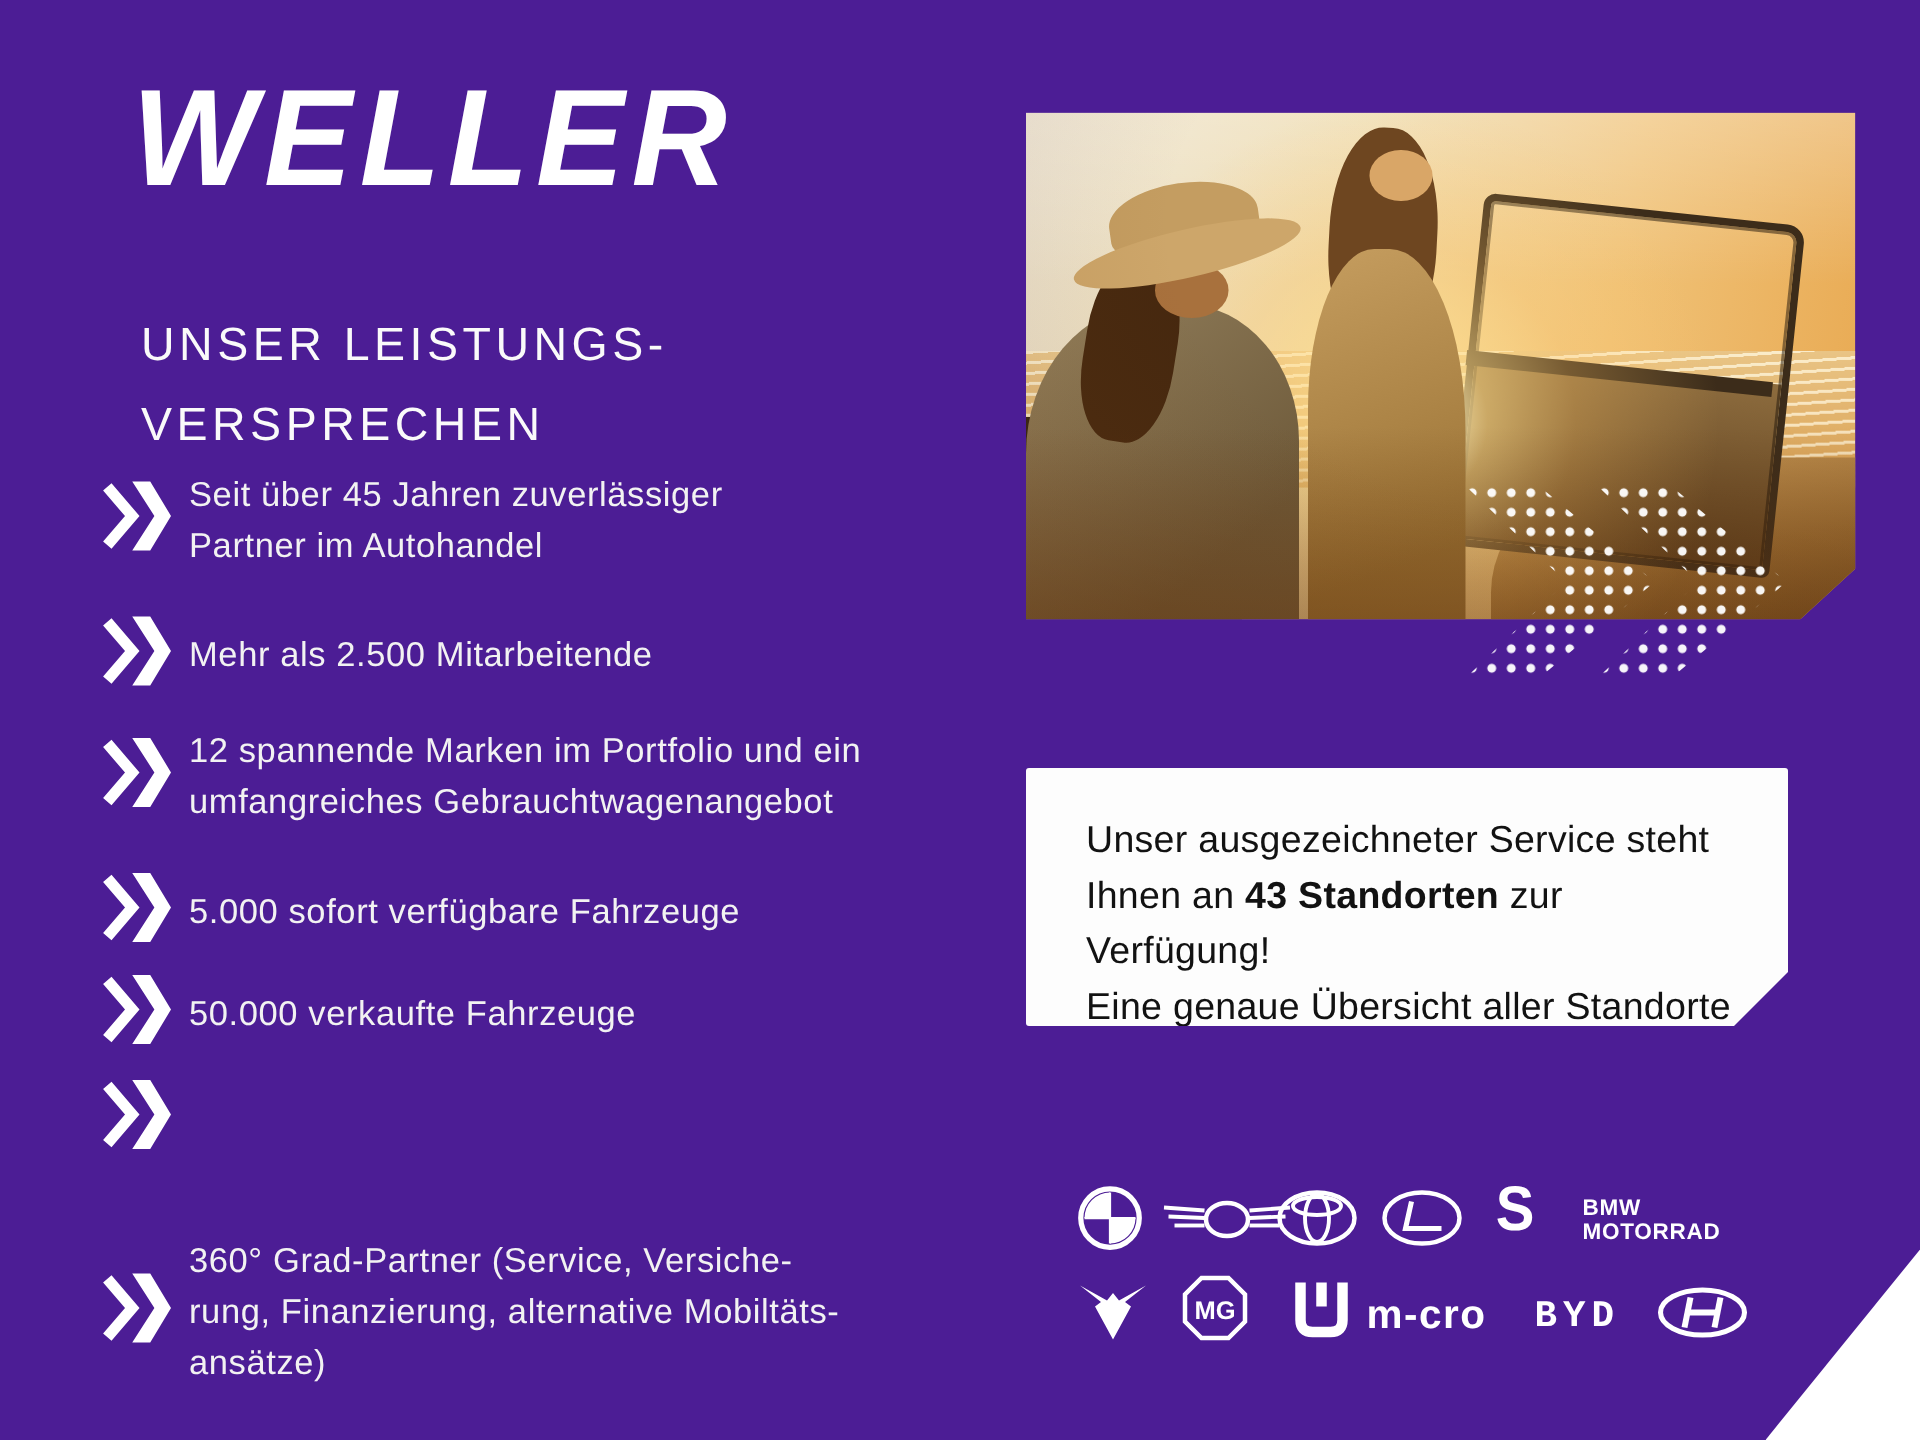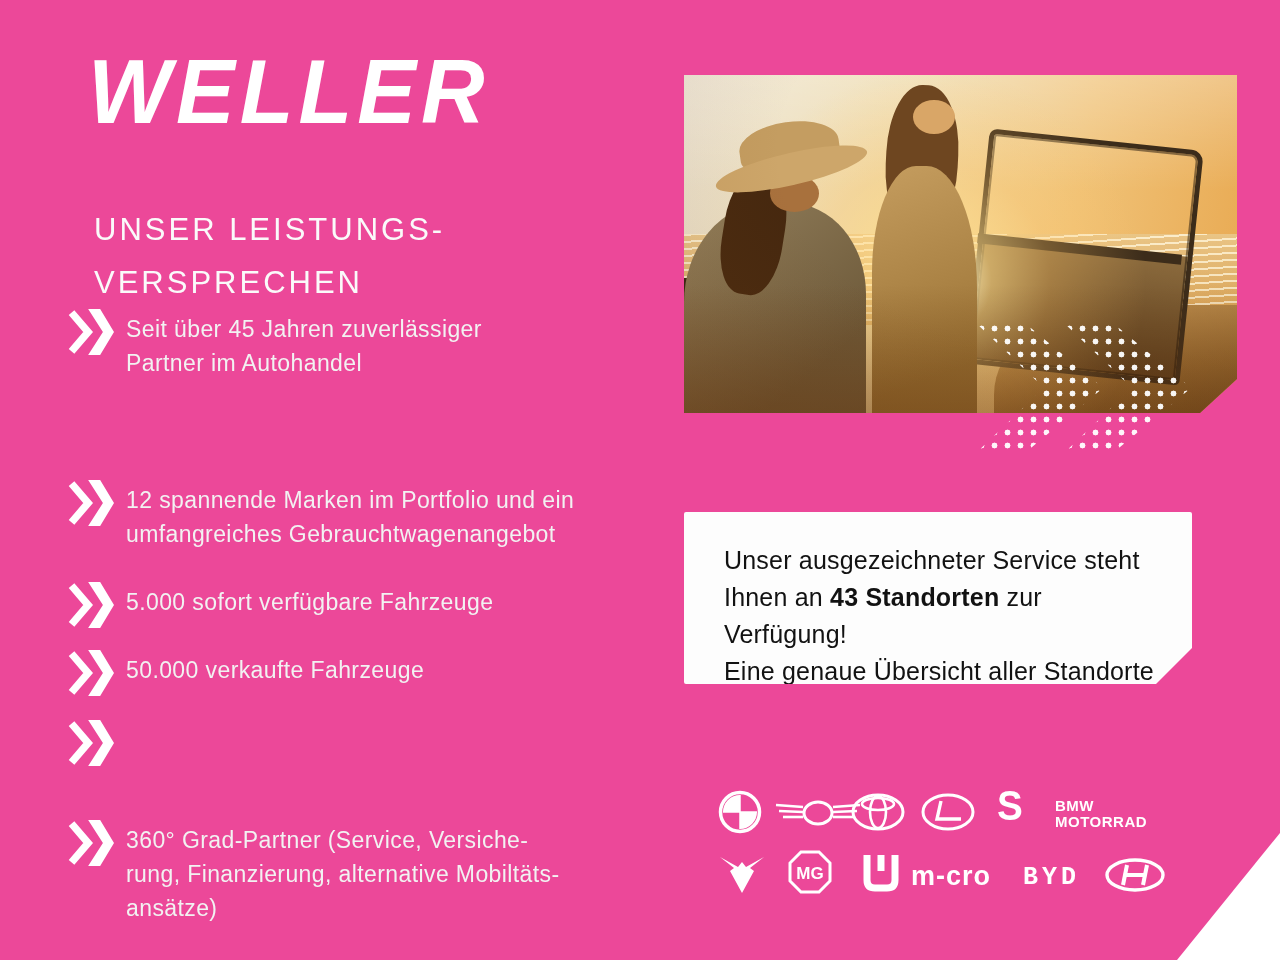--- a/index.html
+++ b/index.html
@@ -1,33 +1,33 @@
 <!DOCTYPE html>
 <html><head>
 <meta charset="utf-8">
 <style>
   html,body{margin:0;padding:0;background:#000;}
   .canvas{
     position:relative;width:1280px;height:960px;overflow:hidden;
-    background:#ec4899;color:#fff;
+    background:#4c1d95;color:#fff;
     font-family:"Liberation Sans", sans-serif;
   }
   
   .weller-logo{
     position:absolute;left:88px;top:48px;
     font-style:italic;font-weight:bold;font-size:88px;line-height:1;
     letter-spacing:5px;color:#fff;transform:scaleY(1.04);white-space:nowrap;
   }
   .heading{
     position:absolute;left:94px;top:203px;
     font-size:31px;font-weight:400;letter-spacing:3px;line-height:53px;color:#fafafa;
     white-space:pre-line;
   }
   .promise{
-    position:absolute;left:66px;display:flex;align-items:flex-start;
+    position:absolute;left:66px;display:flex;align-items:center;
   }
   .promise .chev{flex:0 0 auto;width:48px;height:48px;margin-top:-4px;}
   .promise .txt{
     margin:0 0 0 12px;width:500px;
     font-size:23px;line-height:34px;letter-spacing:.4px;color:#f2f2f2;
     white-space:pre-line;
   }
   
   .photo{
     position:absolute;left:684px;top:75px;width:553px;height:338px;overflow:hidden;
@@ -118,20 +118,27 @@
 VERSPRECHEN</div>
 
   <div class="promise" style="top:312px">
     <span class="chev"><svg width="48" height="48" viewBox="0 0 52 50">
           <path d="M6,4 L24,25 L6,46" stroke="#fff" stroke-width="8" fill="none"></path>
           <polygon points="24,0 37,0 52,25 37,50 24,50 40,25" fill="#fff"></polygon>
         </svg></span>
     <p class="txt">Seit über 45 Jahren zuverlässiger
 Partner im Autohandel</p>
   </div>
+  <div class="promise" style="top:414px">
+    <span class="chev"><svg width="48" height="48" viewBox="0 0 52 50">
+          <path d="M6,4 L24,25 L6,46" stroke="#fff" stroke-width="8" fill="none"></path>
+          <polygon points="24,0 37,0 52,25 37,50 24,50 40,25" fill="#fff"></polygon>
+        </svg></span>
+    <p class="txt">Mehr als 2.500 Mitarbeitende</p>
+  </div>
   <div class="promise" style="top:483px">
     <span class="chev"><svg width="48" height="48" viewBox="0 0 52 50">
           <path d="M6,4 L24,25 L6,46" stroke="#fff" stroke-width="8" fill="none"></path>
           <polygon points="24,0 37,0 52,25 37,50 24,50 40,25" fill="#fff"></polygon>
         </svg></span>
     <p class="txt">12 spannende Marken im Portfolio und ein
 umfangreiches Gebrauchtwagenangebot</p>
   </div>
   <div class="promise" style="top:585px">
     <span class="chev"><svg width="48" height="48" viewBox="0 0 52 50">

